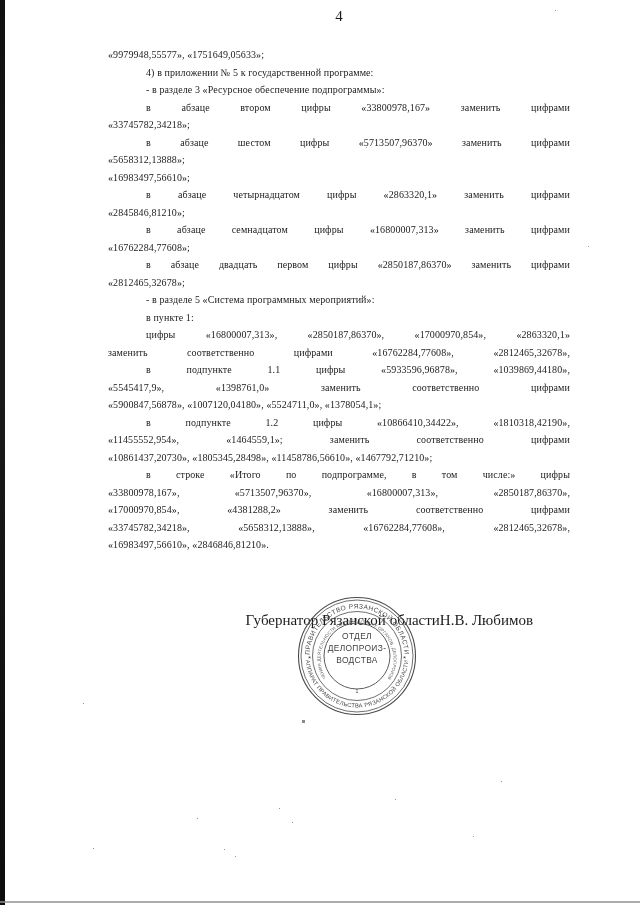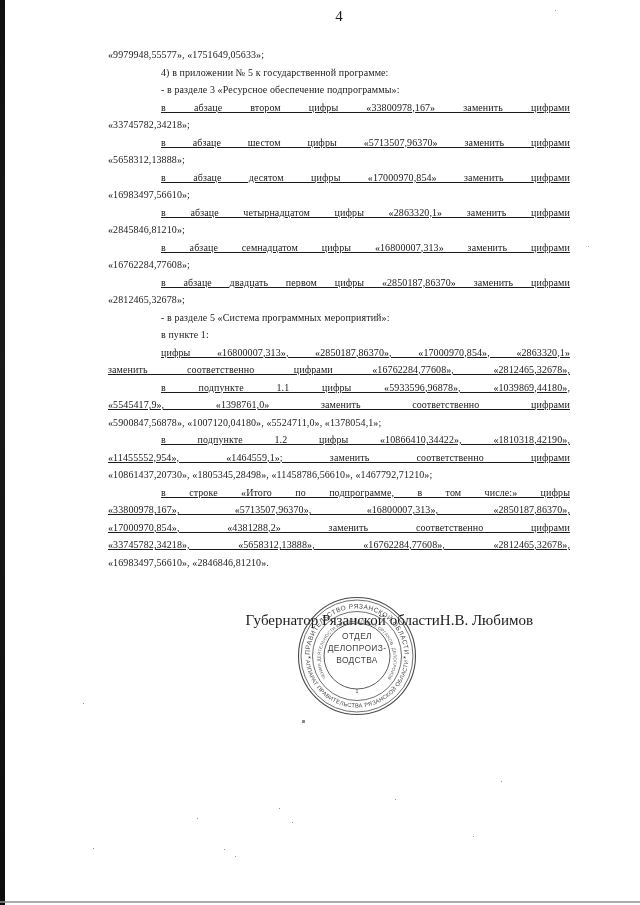--- a/index.html
+++ b/index.html
@@ -34,22 +34,22 @@
   .page-number {
     position: absolute; top: 8px; left: 108px; width: 462px;
     text-align: center; font-size: 15px;
   }
   .body-text {
     position: absolute; top: 46px; left: 108px; width: 462px;
     font-size: 10px; line-height: 17.5px;
     letter-spacing: 0.1px;
   }
   .line { min-height: 17.5px; }
-  .line.indent { text-indent: 38px; margin-left: 15px; }
-  .line.justify { text-align: justify; text-align-last: justify; text-decoration: underline; }
+  .line.indent { text-indent: 38px; }
+  .line.justify { text-align: justify; text-align-last: justify; }
   .signature-row {
     position: absolute; top: 612px; left: 105px; width: 428px;
     display: flex; justify-content: flex-end;
     font-size: 15px;
   }
   .stamp {
     position: absolute; left: 297px; top: 596px;
     width: 120px; height: 120px;
   }
   .stamp text {
@@ -74,21 +74,20 @@
 <div class="page-number">4</div>
 
 <div class="body-text">
     <div class="line">«9979948,55577», «1751649,05633»;</div>
     <div class="line indent">4) в приложении № 5 к государственной программе:</div>
     <div class="line indent">- в разделе 3 «Ресурсное обеспечение подпрограммы»:</div>
     <div class="line indent justify">в абзаце втором цифры «33800978,167» заменить цифрами</div>
     <div class="line">«33745782,34218»;</div>
     <div class="line indent justify">в абзаце шестом цифры «5713507,96370» заменить цифрами</div>
     <div class="line">«5658312,13888»;</div>
-    <div class="line indent justify">в абзаце десятом цифры «17000970,854» заменить цифрами</div>
     <div class="line">«16983497,56610»;</div>
     <div class="line indent justify">в абзаце четырнадцатом цифры «2863320,1» заменить цифрами</div>
     <div class="line">«2845846,81210»;</div>
     <div class="line indent justify">в абзаце семнадцатом цифры «16800007,313» заменить цифрами</div>
     <div class="line">«16762284,77608»;</div>
     <div class="line indent justify">в абзаце двадцать первом цифры «2850187,86370» заменить цифрами</div>
     <div class="line">«2812465,32678»;</div>
     <div class="line indent">- в разделе 5 «Система программных мероприятий»:</div>
     <div class="line indent">в пункте 1:</div>
     <div class="line indent justify">цифры «16800007,313», «2850187,86370», «17000970,854», «2863320,1»</div>

